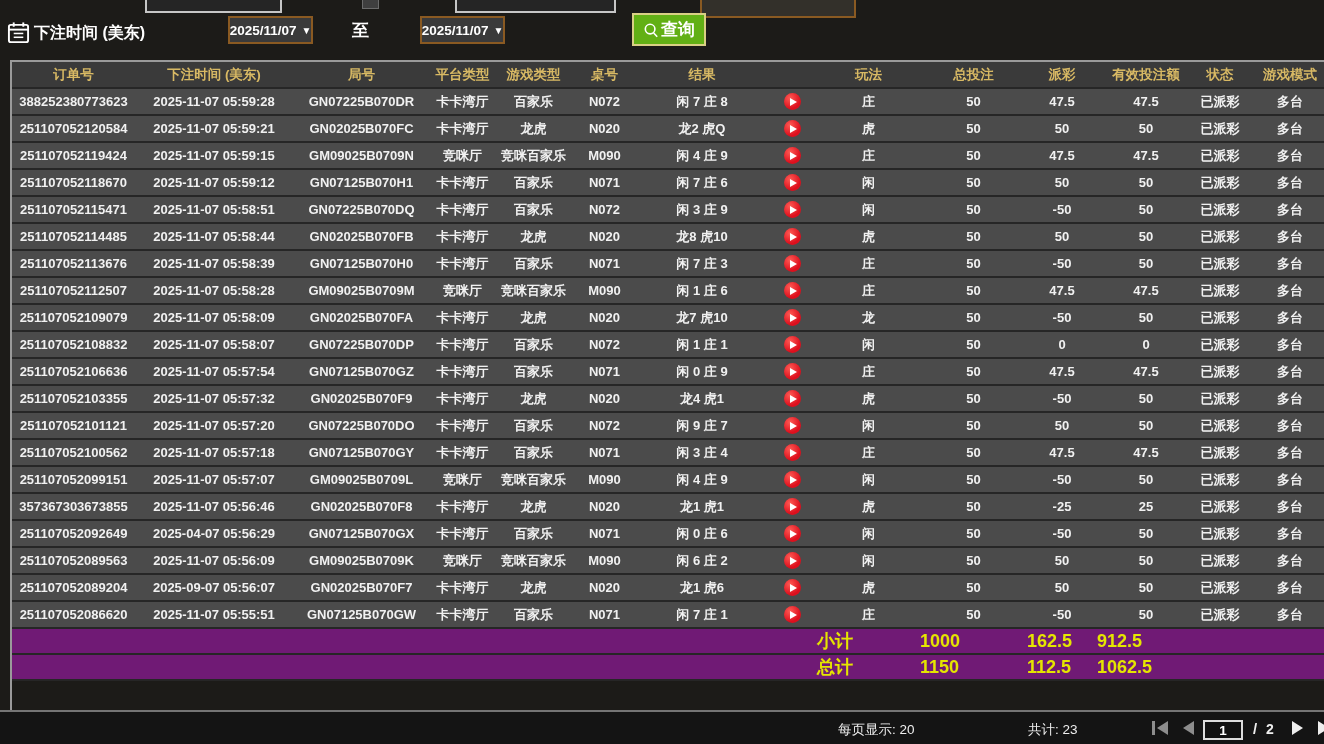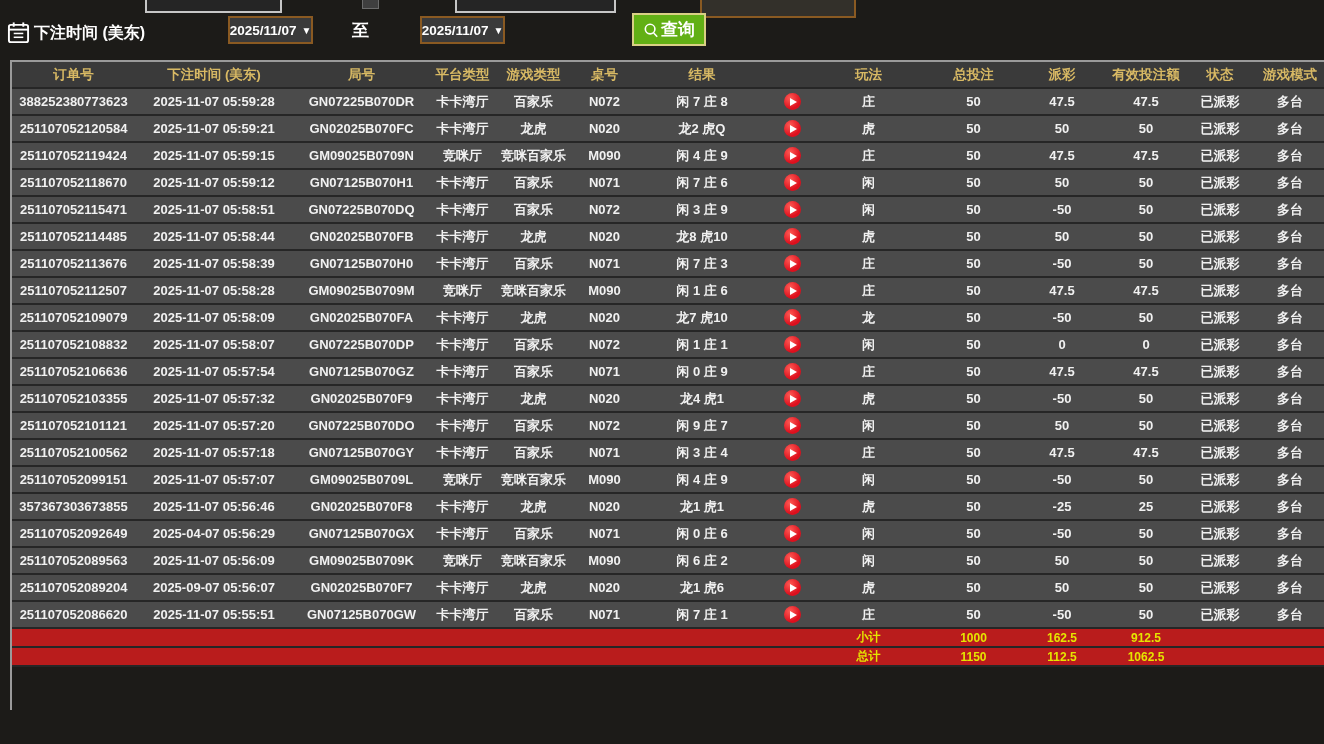--- a/index.html
+++ b/index.html
@@ -26,22 +26,22 @@
     font-size:17px;font-weight:bold;display:flex;align-items:center;justify-content:center;gap:2px;cursor:pointer;}
 
   
   .tablewrap{position:absolute;left:10px;top:60px;width:1314px;height:650px;overflow:hidden;
     border-top:2px solid #9a9a9a;border-left:2px solid #9a9a9a;}
   table.bets{border-collapse:collapse;table-layout:fixed;width:1323px;}
   table.bets th{height:26px;background:#3a3a3a;color:var(--header-gold,#d8b964);
     font-size:13.5px;font-weight:bold;text-align:center;border-bottom:2px solid #262626;padding:0;white-space:nowrap;}
   table.bets tbody td{height:27px;background:#4b4b4b;color:#f1f1f1;font-size:13px;font-weight:bold;
     text-align:center;border-bottom:2px solid #262626;padding:0;white-space:nowrap;overflow:hidden;}
-  table.bets tfoot td{height:19px;background:#b91c1c;color:var(--summary-yellow,#e5e500);font-size:12px;
-    font-weight:bold;text-align:center;border-bottom:2px solid #262626;padding:0;white-space:nowrap;}
+  table.bets tfoot td{height:19px;background:#701a75;color:var(--summary-yellow,#e5e500);font-size:18px;
+    font-weight:bold;text-align:left;border-bottom:2px solid #262626;padding:0;white-space:nowrap;}
   td.pay-win{color:var(--payout-win-red,#bb1228);}
   td.pay-loss{color:var(--payout-loss-green,#38d414);}
   td.pay-zero{color:#f1f1f1;}
   td.st{color:var(--status-green,#2bd42b);}
   .playbtn{display:inline-block;width:17px;height:17px;border-radius:50%;
     background:radial-gradient(circle at 35% 30%,#ff5a54,var(--play-red,#dd0f1d) 65%);
     position:relative;vertical-align:middle;cursor:pointer;}
   .playbtn .tri{position:absolute;left:6px;top:4.5px;width:0;height:0;
     border-top:4px solid transparent;border-bottom:4px solid transparent;border-left:7px solid #fff;}
 
@@ -486,13 +486,33 @@
             <td>1150</td>
             <td>112.5</td>
             <td>1062.5</td>
             <td></td>
             <td></td>
           </tr>
         </tfoot>
     </table>
   </div>
 
+  <div class="pagebar">
+    <span class="lbl pp">每页显示: 20</span>
+    <span class="lbl tot">共计: 23</span>
+    <span class="nav dim" style="left:1152px">
+        <span class="vbar"></span>
+        <span class="tri-l"></span>
+      </span>
+    <span class="nav dim" style="left:1183px">
+        <span class="tri-l"></span>
+      </span>
+    <input class="page-input" value="1" style="">
+    <span class="slash">/</span>
+    <span class="pg2">2</span>
+    <span class="nav lit" style="left:1292px">
+        <span class="tri-r"></span>
+      </span>
+    <span class="nav lit" style="left:1318px">
+        <span class="tri-r"></span>
+      </span>
+  </div>
 </div>
 
 </body></html>

